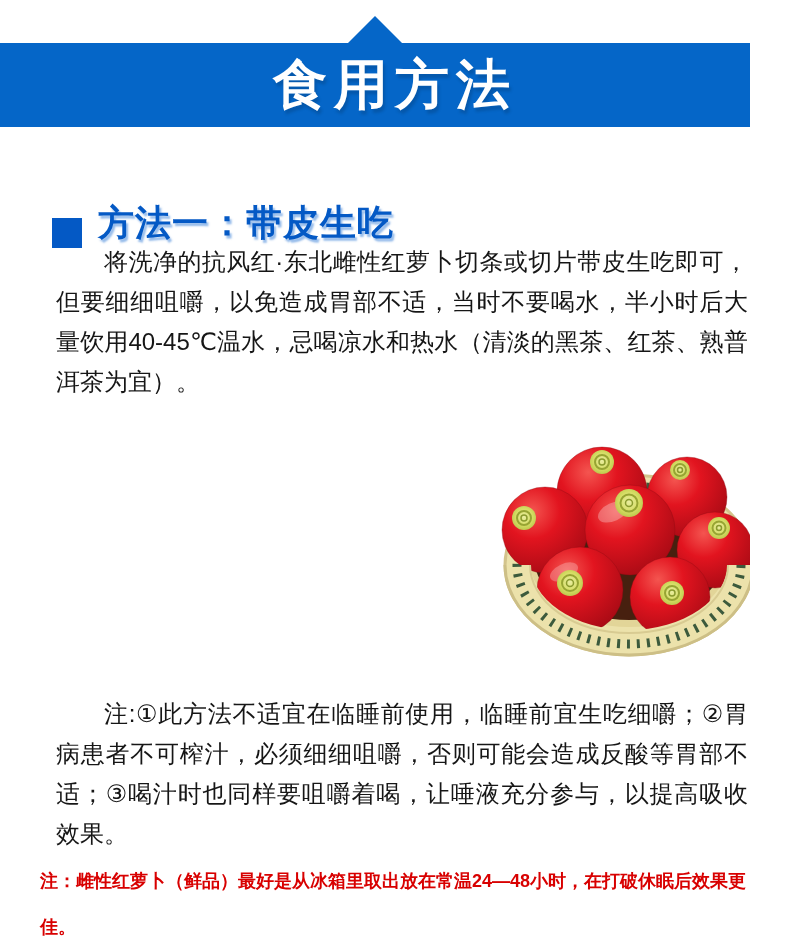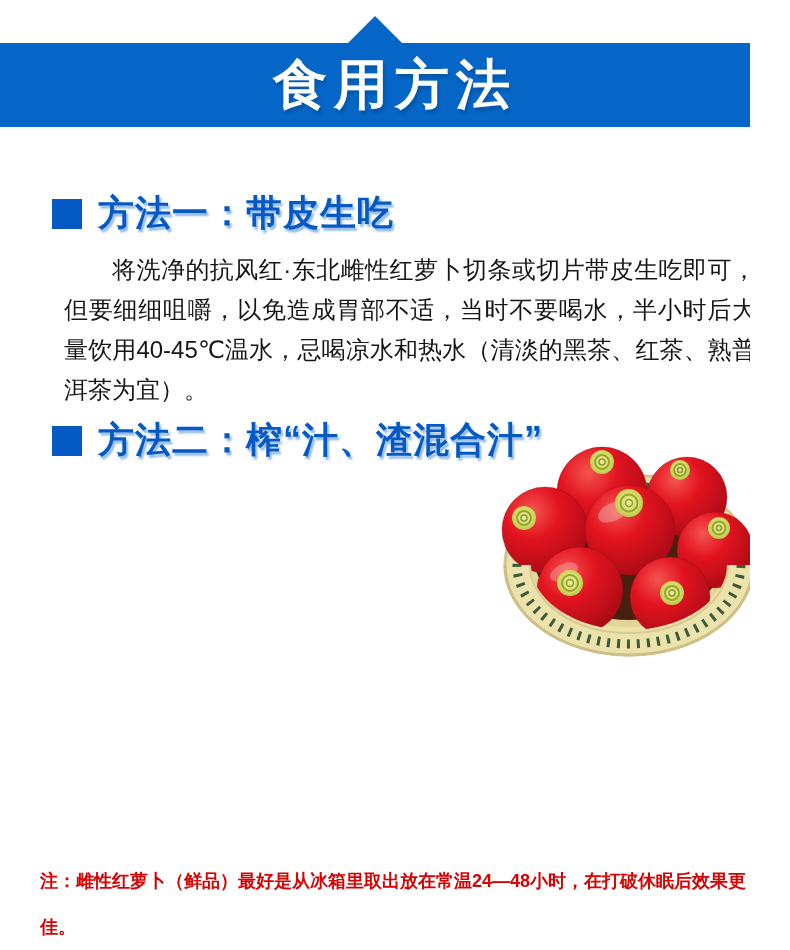--- a/index.html
+++ b/index.html
@@ -28,34 +28,34 @@
   .banner-title{
     color:#ffffff;font-size:54px;font-weight:bold;
     letter-spacing:7px;
     text-shadow:2px 4px 3px rgba(0,0,0,0.15);
   }
   
   .heading{
     position:absolute;left:52px;
     display:flex;align-items:center;
   }
-  .heading.h1{top:189px;}
+  .heading.h1{top:199px;align-items:flex-end;}
   .heading.h2{top:416px;z-index:3;}
   .bullet{
     width:30px;height:30px;background:#0459c5;
     margin-right:16px;flex:0 0 auto;
   }
   .heading-text{
     font-size:36px;font-weight:bold;color:#0459c5;
     letter-spacing:1px;white-space:nowrap;
     text-shadow:2px 3px 2px rgba(130,175,230,0.85);
   }
   
   .body{
-    position:absolute;margin:12px;
+    position:absolute;margin:4px;
     color:#161616;font-size:24px;line-height:40px;
     text-align:justify;text-indent:2em;
   }
   .p1{top:238px;left:52px;width:692px;}
   .p2{top:470px;left:52px;width:442px;line-height:37px;}
   .notes{top:690px;left:52px;width:692px;}
   
   .red{
     position:absolute;margin:0;
     color:#d80000;font-weight:bold;
@@ -77,24 +77,20 @@
   <div class="banner">
     <span class="banner-title">食用方法</span>
   </div>
 
   <div class="heading h1">
     <span class="bullet"></span>
     <span class="heading-text">方法一：带皮生吃</span>
   </div>
   <p class="body p1">将洗净的抗风红·东北雌性红萝卜切条或切片带皮生吃即可，但要细细咀嚼，以免造成胃部不适，当时不要喝水，半小时后大量饮用40-45℃温水，忌喝凉水和热水（清淡的黑茶、红茶、熟普洱茶为宜）。</p>
 
-  <div class="heading h2">
-    <span class="bullet"></span>
-    <span class="heading-text">方法二：榨“汁、渣混合汁”</span>
-  </div>
 
   <div class="radish-figure">
     <svg width="258" height="238" viewBox="0 0 258 238" xmlns="http://www.w3.org/2000/svg">
       <defs>
         <radialGradient id="rgrad" cx="35%" cy="28%" r="80%">
           <stop offset="0%" stop-color="#f45550"></stop>
           <stop offset="40%" stop-color="#e2141f"></stop>
           <stop offset="100%" stop-color="#a50a14"></stop>
         </radialGradient>
         <radialGradient id="crowngrad" cx="50%" cy="45%" r="60%">
@@ -165,17 +161,18 @@
         <path fill-rule="evenodd" fill="#ece2ab" d="M 7 141 A 124 90 0 1 0 255 141 A 124 90 0 1 0 7 141 Z
              M 32 138 A 99 68 0 1 0 230 138 A 99 68 0 1 0 32 138 Z"></path>
         <ellipse cx="131" cy="141" rx="112" ry="79" fill="none" stroke="#3c5a3c" stroke-width="9" stroke-dasharray="3 7"></ellipse>
         <ellipse cx="131" cy="141" rx="124" ry="90" fill="none" stroke="#cdbf86" stroke-width="3"></ellipse>
         <ellipse cx="131" cy="141" rx="99" ry="68" fill="none" stroke="#d8cb92" stroke-width="2"></ellipse>
       </g>
     </svg>
   </div>
 
 
+  <p class="body notes">注:①此方法不适宜在临睡前使用，临睡前宜生吃细嚼；②胃病患者不可榨汁，必须细细咀嚼，否则可能会造成反酸等胃部不适；③喝汁时也同样要咀嚼着喝，让唾液充分参与，以提高吸收效果。</p>
 
 
   <p class="red rednote">注：雌性红萝卜（鲜品）最好是从冰箱里取出放在常温24—48小时，在打破休眠后效果更佳。</p>
 
 </div>
 
 </body></html>

